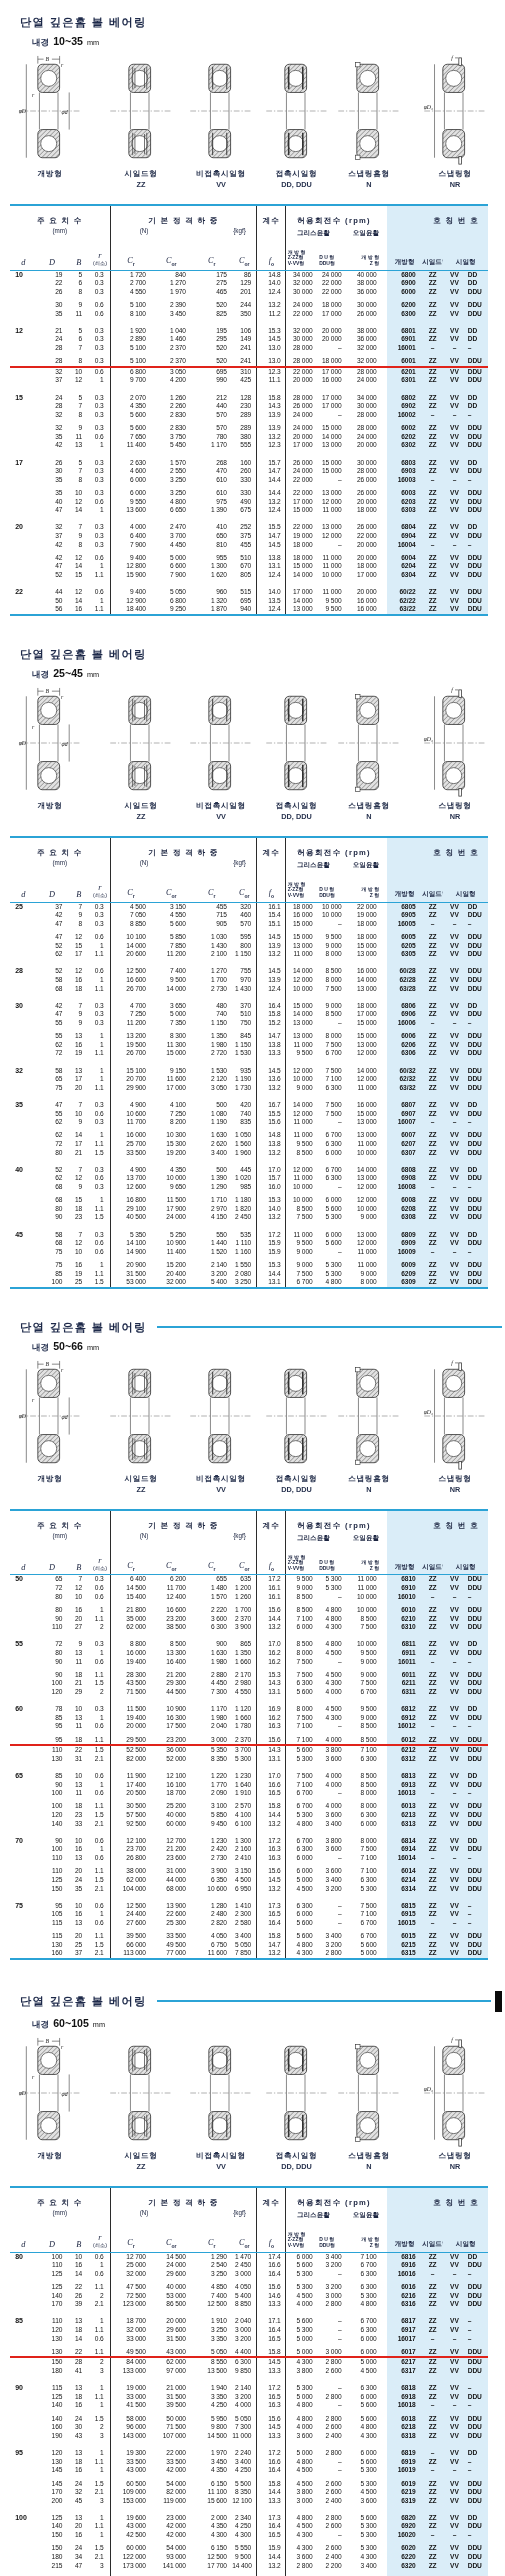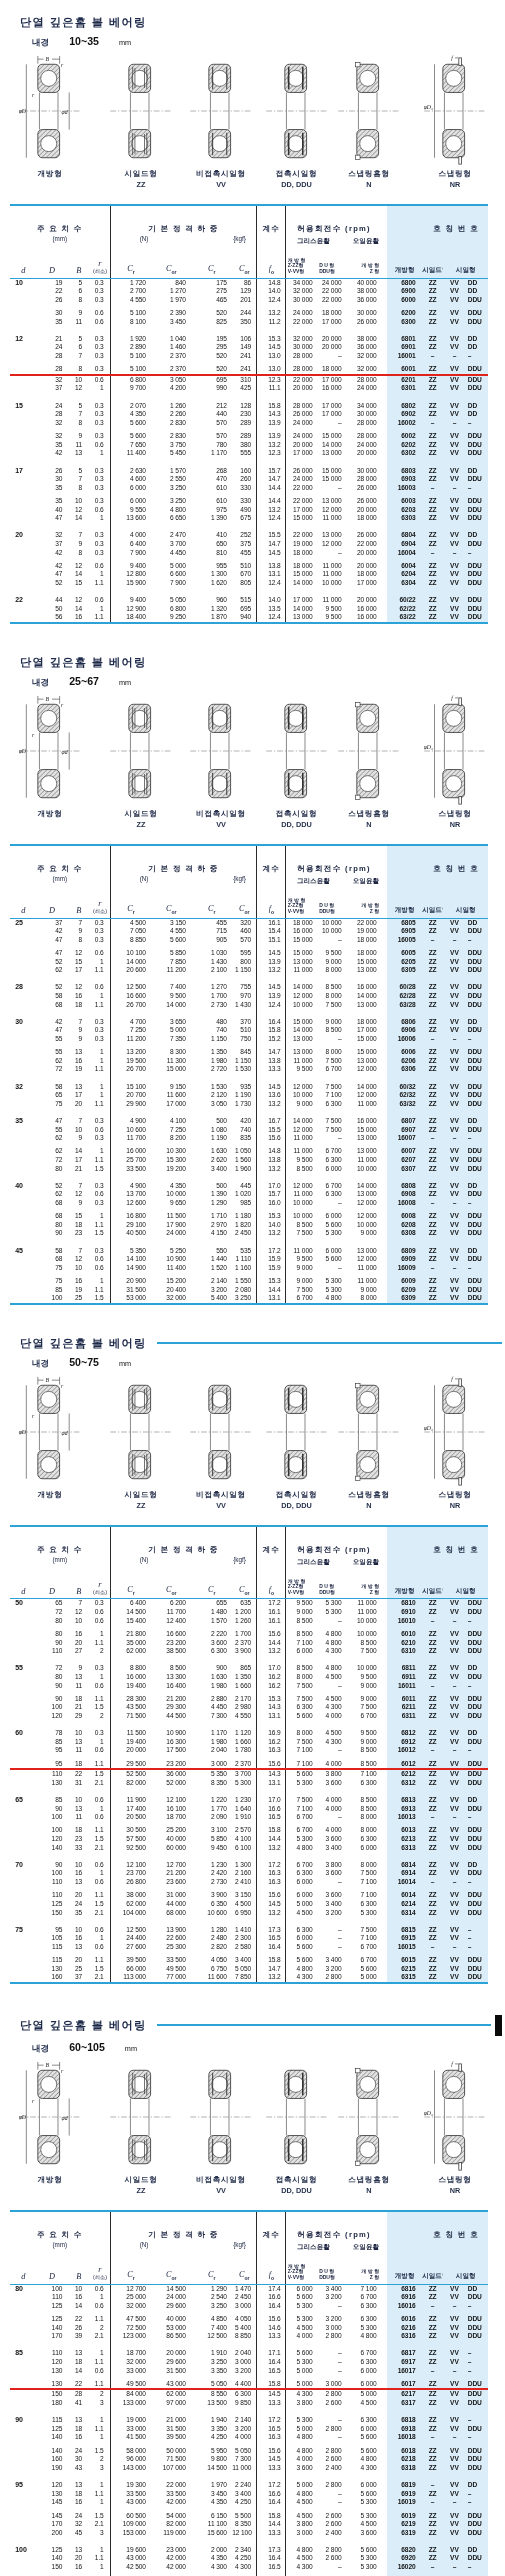--- a/index.html
+++ b/index.html
@@ -2,39 +2,39 @@
 <html style="font-size:10.6px"><head>
 <meta charset="utf-8">
 <style>
   html,body{margin:0;padding:0;background:#fff;}
   body{width:505px;font-family:"Liberation Sans",sans-serif;color:#111;}
   .section{padding-top:14.6px;margin-bottom:16px;position:relative;}
   .sec-title-row{display:flex;align-items:center;margin-left:20px;margin-right:2.7px;}
   .sec-title{font-size:11.3px;font-weight:bold;color:#1e2a4a;letter-spacing:1.3px;white-space:nowrap;}
   .rule{flex:1;height:1.3px;background:#2ba3d6;margin-left:10.6px;}
   .artifact{width:7.3px;height:21px;background:#0a0a0a;margin-left:4px;}
-  .sec-sub{margin:5.3px 0 4px 32px;display:flex;align-items:baseline;gap:20px;}
+  .sec-sub{margin:5.3px 0 4px 32px;display:flex;align-items:baseline;gap:4px;}
   .sub-prefix{font-size:8.6px;font-weight:bold;color:#1e2a4a;}
   .sub-bore{font-size:10.6px;font-weight:bold;color:#111;}
   .sub-unit{font-size:7.3px;color:#111;}
   .diagrams{display:flex;align-items:flex-start;margin-top:5.3px;height:150px;}
   .fig{display:flex;flex-direction:column;align-items:center;}
   .fig svg{display:block;}
   .fig-label{font-size:7.6px;font-weight:bold;color:#27324e;margin-top:1.3px;letter-spacing:0.7px;}
   .fig-code{font-size:7.3px;font-weight:bold;color:#27324e;margin-top:0.7px;min-height:8.6px;}
   .blk{fill:url(#hatch);stroke:#333;stroke-width:1.3;}
   .ball{fill:#fff;stroke:#333;stroke-width:1;}
   .ln{stroke:#333;stroke-width:0.9;}
   .cl{stroke:#666;stroke-width:0.8;stroke-dasharray:9 3 2 3;}
   .dim{font-size:9px;font-style:italic;font-family:"Liberation Serif",serif;fill:#222;}
   table{border-collapse:collapse;table-layout:fixed;width:477px;margin-left:10px;
         border-top:2px solid #2ba3d6;border-bottom:2px solid #2ba3d6;}
   th,td{padding:0;overflow:hidden;white-space:nowrap;}
   thead th{font-weight:bold;color:#1b2440;}
-  tr.h1 th{vertical-align:top;padding-top:18px;height:20px;}
+  tr.h1 th{vertical-align:top;padding-top:10px;height:20px;}
   tr.h2 th{vertical-align:bottom;padding-bottom:2.7px;height:29px;border-bottom:1.3px solid #2ba3d6;}
   .hgt{font-size:7.6px;letter-spacing:1.3px;text-align:center;}
   .hunit{font-size:6.3px;font-weight:normal;text-align:center;margin-top:0.7px;}
   .nkgf{display:flex;justify-content:space-between;padding:0 10.6px 0 29px;}
   .lub{display:flex;justify-content:space-between;font-size:6.6px;margin-top:2.7px;padding:0 2.7px 0 10.6px;}
   .numtitle{text-align:right;padding-right:9.3px;font-size:7.6px;letter-spacing:1.3px;}
   .math{font-family:"Liberation Serif",serif;font-style:italic;font-weight:normal;font-size:8.3px;}
   sub{font-size:5px;}
   .tiny{font-size:5px;line-height:5.7px;font-weight:bold;text-align:left;padding-left:1.3px;}
   .tiny.tr{text-align:right;padding-right:2.7px;}
@@ -1068,21 +1068,21 @@
         </tbody>
       </table>
   </div>
   <div class="section">
     <div class="sec-title-row">
       <span class="sec-title">단열 깊은홈 볼 베어링</span>
 
     </div>
     <div class="sec-sub">
       <span class="sub-prefix">내경</span>
-      <span class="sub-bore">25~67</span>
+      <span class="sub-bore">25~45</span>
       <span class="sub-unit">mm</span>
     </div>
     <div class="diagrams">
         <div class="fig" style="flex:0 0 100px">
         <svg viewBox="0 0 100 178" width="64" height="114">
             <rect x="31" y="16" width="34" height="44" rx="7" class="blk"></rect>
     <rect x="31" y="118" width="34" height="44" rx="7" class="blk"></rect>
     <circle cx="48" cy="38" r="12.5" class="ball"></circle>
             <circle cx="48" cy="140" r="12.5" class="ball"></circle>
     <line x1="33.5" y1="60" x2="33.5" y2="118" class="ln"></line>
@@ -2164,21 +2164,21 @@
       </table>
   </div>
   <div class="section">
     <div class="sec-title-row">
       <span class="sec-title">단열 깊은홈 볼 베어링</span>
       <span class="rule"></span>
 
     </div>
     <div class="sec-sub">
       <span class="sub-prefix">내경</span>
-      <span class="sub-bore">50~75</span>
+      <span class="sub-bore">50~66</span>
       <span class="sub-unit">mm</span>
     </div>
     <div class="diagrams">
         <div class="fig" style="flex:0 0 100px">
         <svg viewBox="0 0 100 178" width="64" height="114">
             <rect x="31" y="16" width="34" height="44" rx="7" class="blk"></rect>
     <rect x="31" y="118" width="34" height="44" rx="7" class="blk"></rect>
     <circle cx="48" cy="38" r="12.5" class="ball"></circle>
             <circle cx="48" cy="140" r="12.5" class="ball"></circle>
     <line x1="33.5" y1="60" x2="33.5" y2="118" class="ln"></line>

